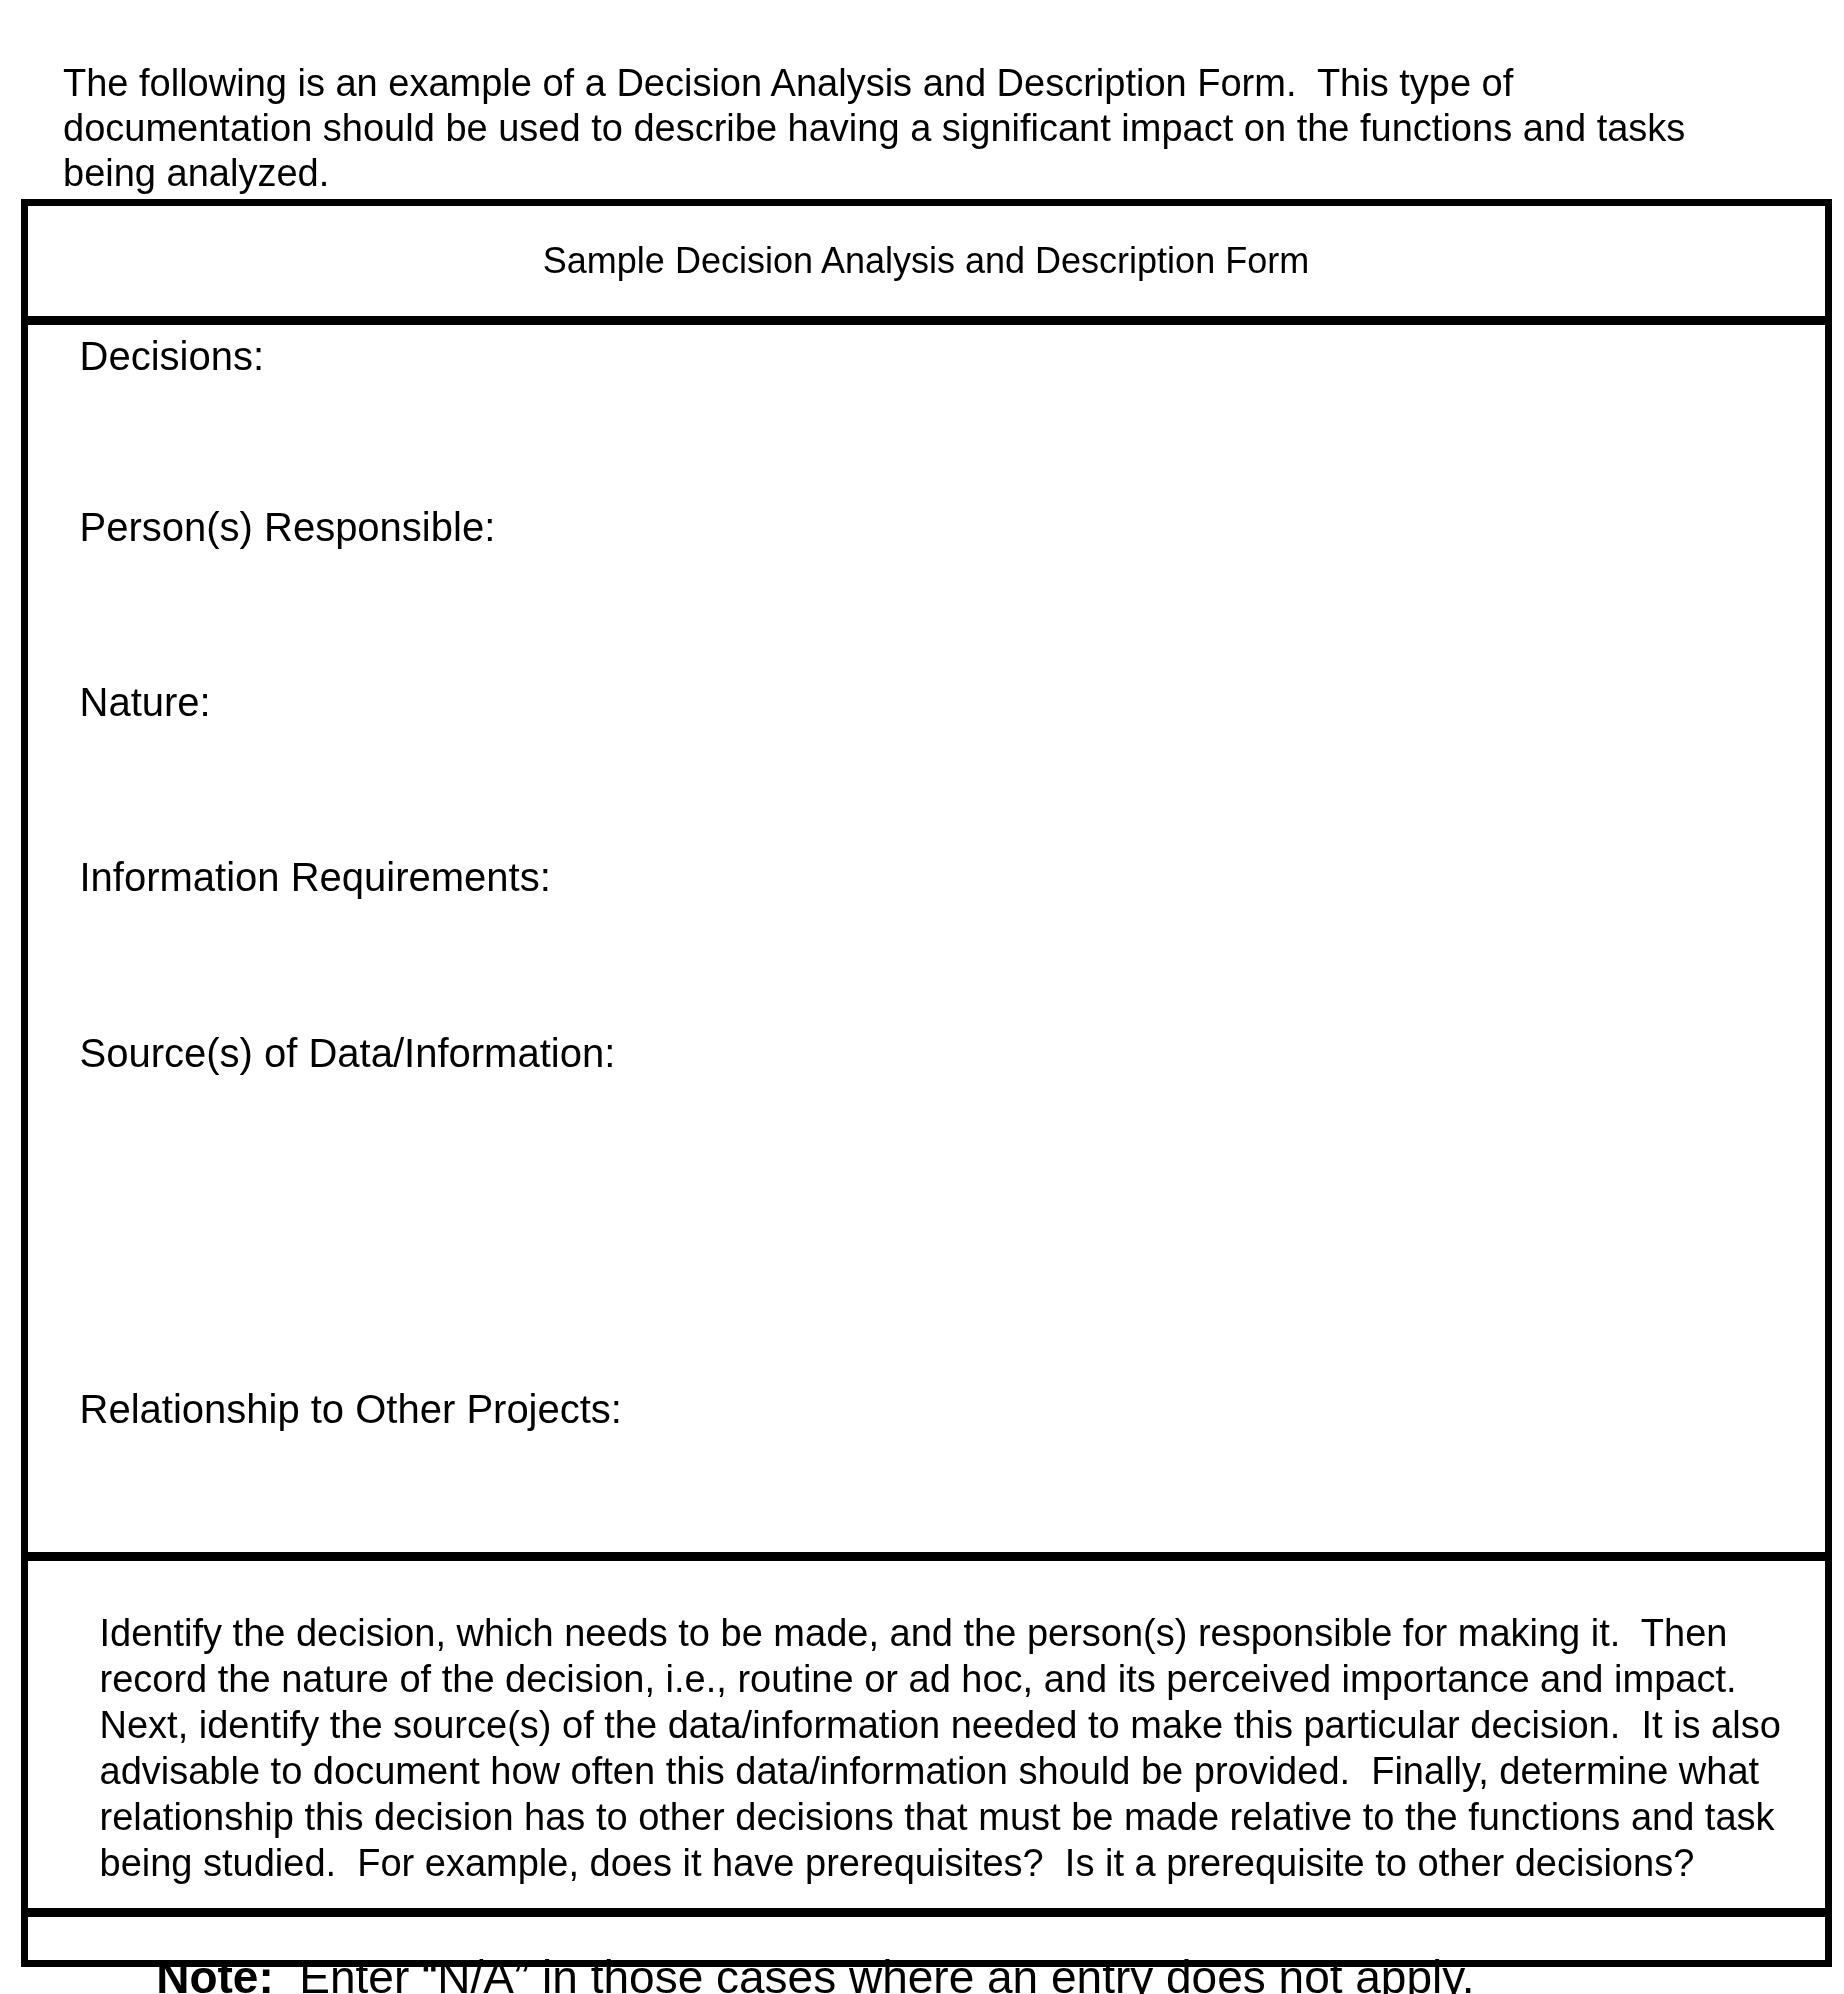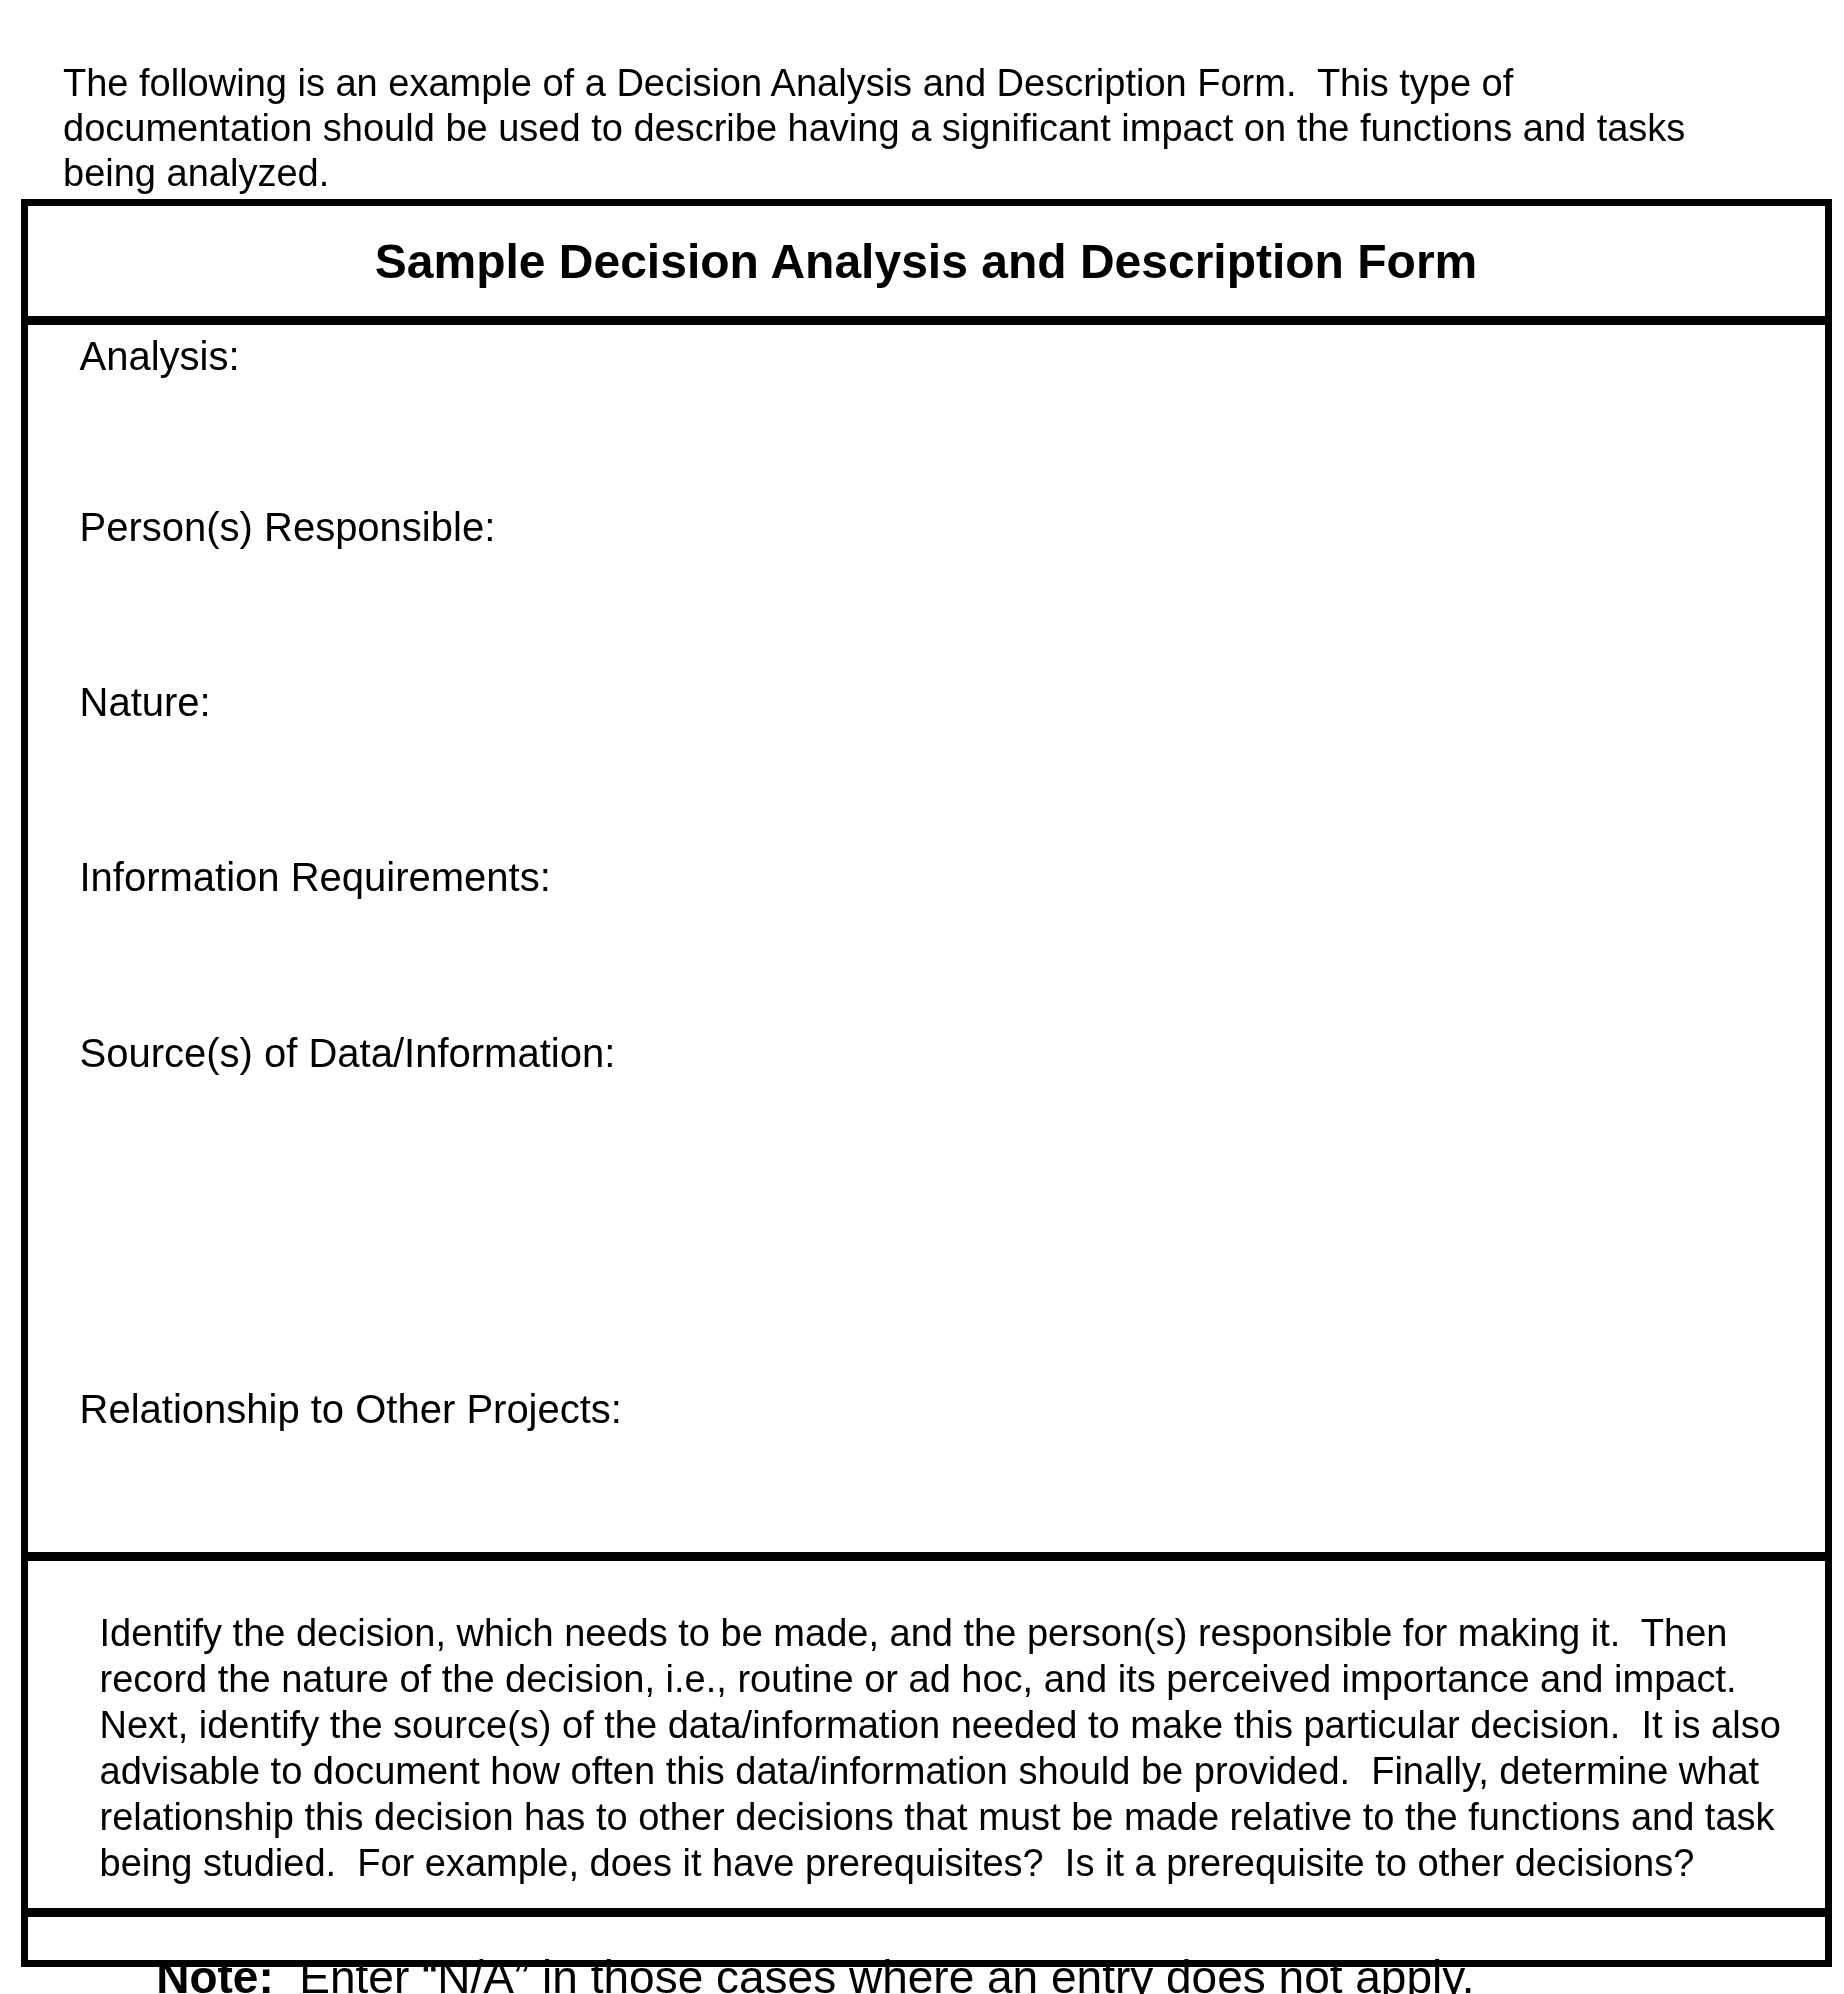--- a/index.html
+++ b/index.html
@@ -35,22 +35,22 @@
     box-sizing: border-box;
     border: 7.7px solid #000000;
     background: #ffffff;
   }
   .form-title {
     height: 110px;
     border-bottom: 9.6px solid #000000;
     display: flex;
     align-items: center;
     justify-content: center;
-    font-size: 48px;
-    font-weight: bold;
+    font-size: 36px;
+    font-weight: normal;
   }
   .fields {
     position: relative;
     height: 1227px;
     border-bottom: 9.6px solid #000000;
     font-size: 40px;
   }
   .field {
     position: absolute;
     left: 52px;
@@ -90,21 +90,21 @@
   <p class="intro">The following is an example of a Decision Analysis and Description Form.  This type of
 documentation should be used to describe having a significant impact on the functions and tasks
 being analyzed.</p>
 
   <div class="form-box">
 
     <div class="form-title">Sample Decision Analysis and Description Form</div>
 
     <div class="fields">
       <div class="field f0">
-        <span>Analysis:</span>
+        <span>Decisions:</span>
       </div>
       <div class="field f1">
         <span>Person(s) Responsible:</span>
       </div>
       <div class="field f2">
         <span>Nature:</span>
       </div>
       <div class="field f3">
         <span>Information Requirements:</span>
       </div>

